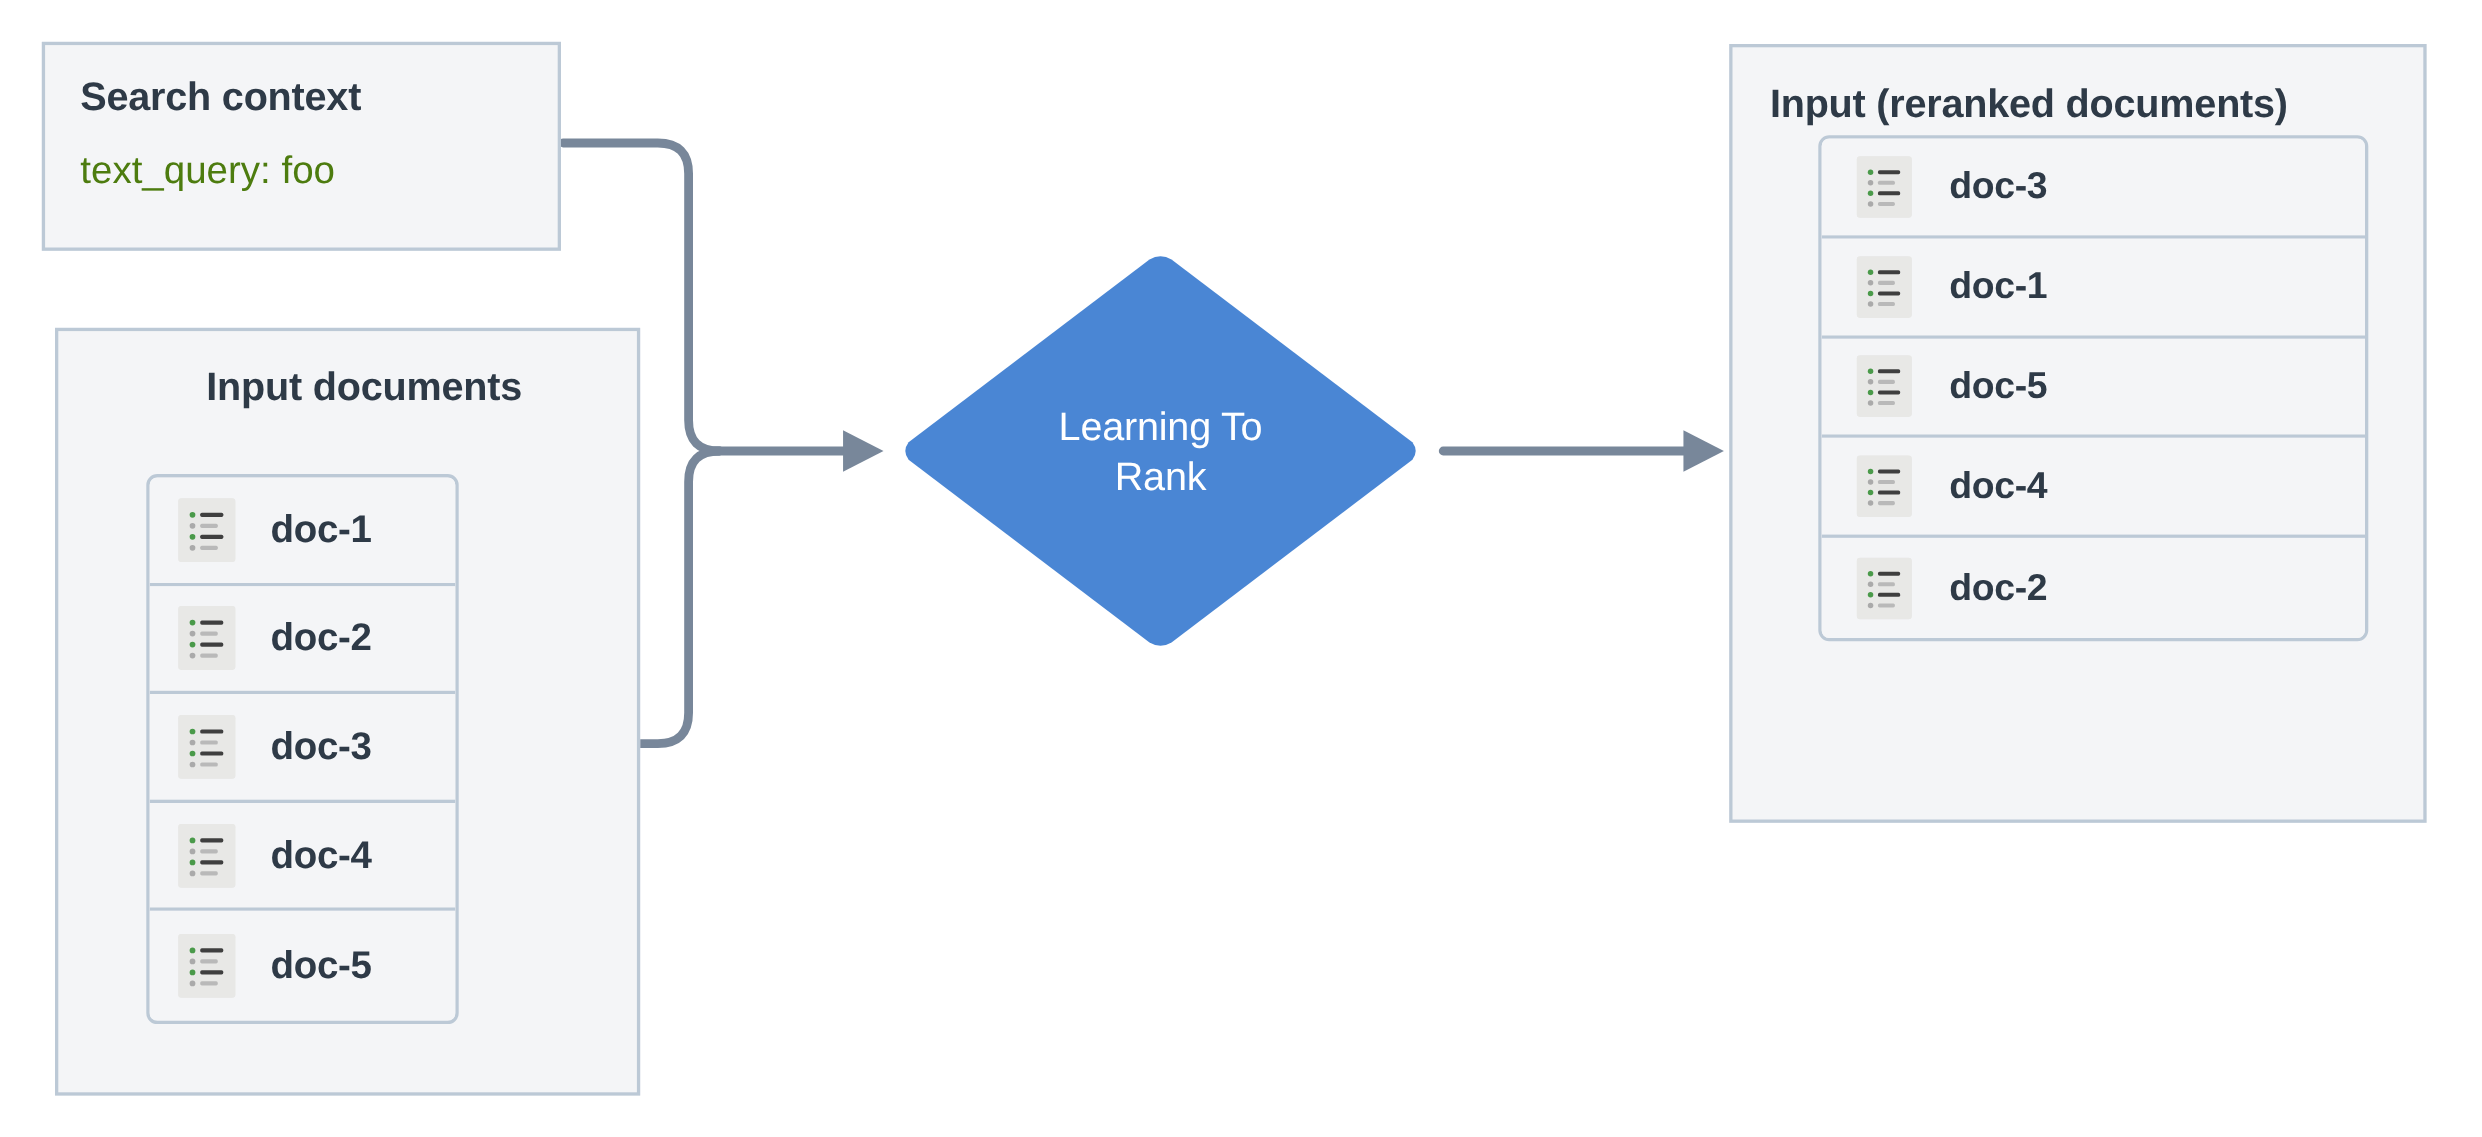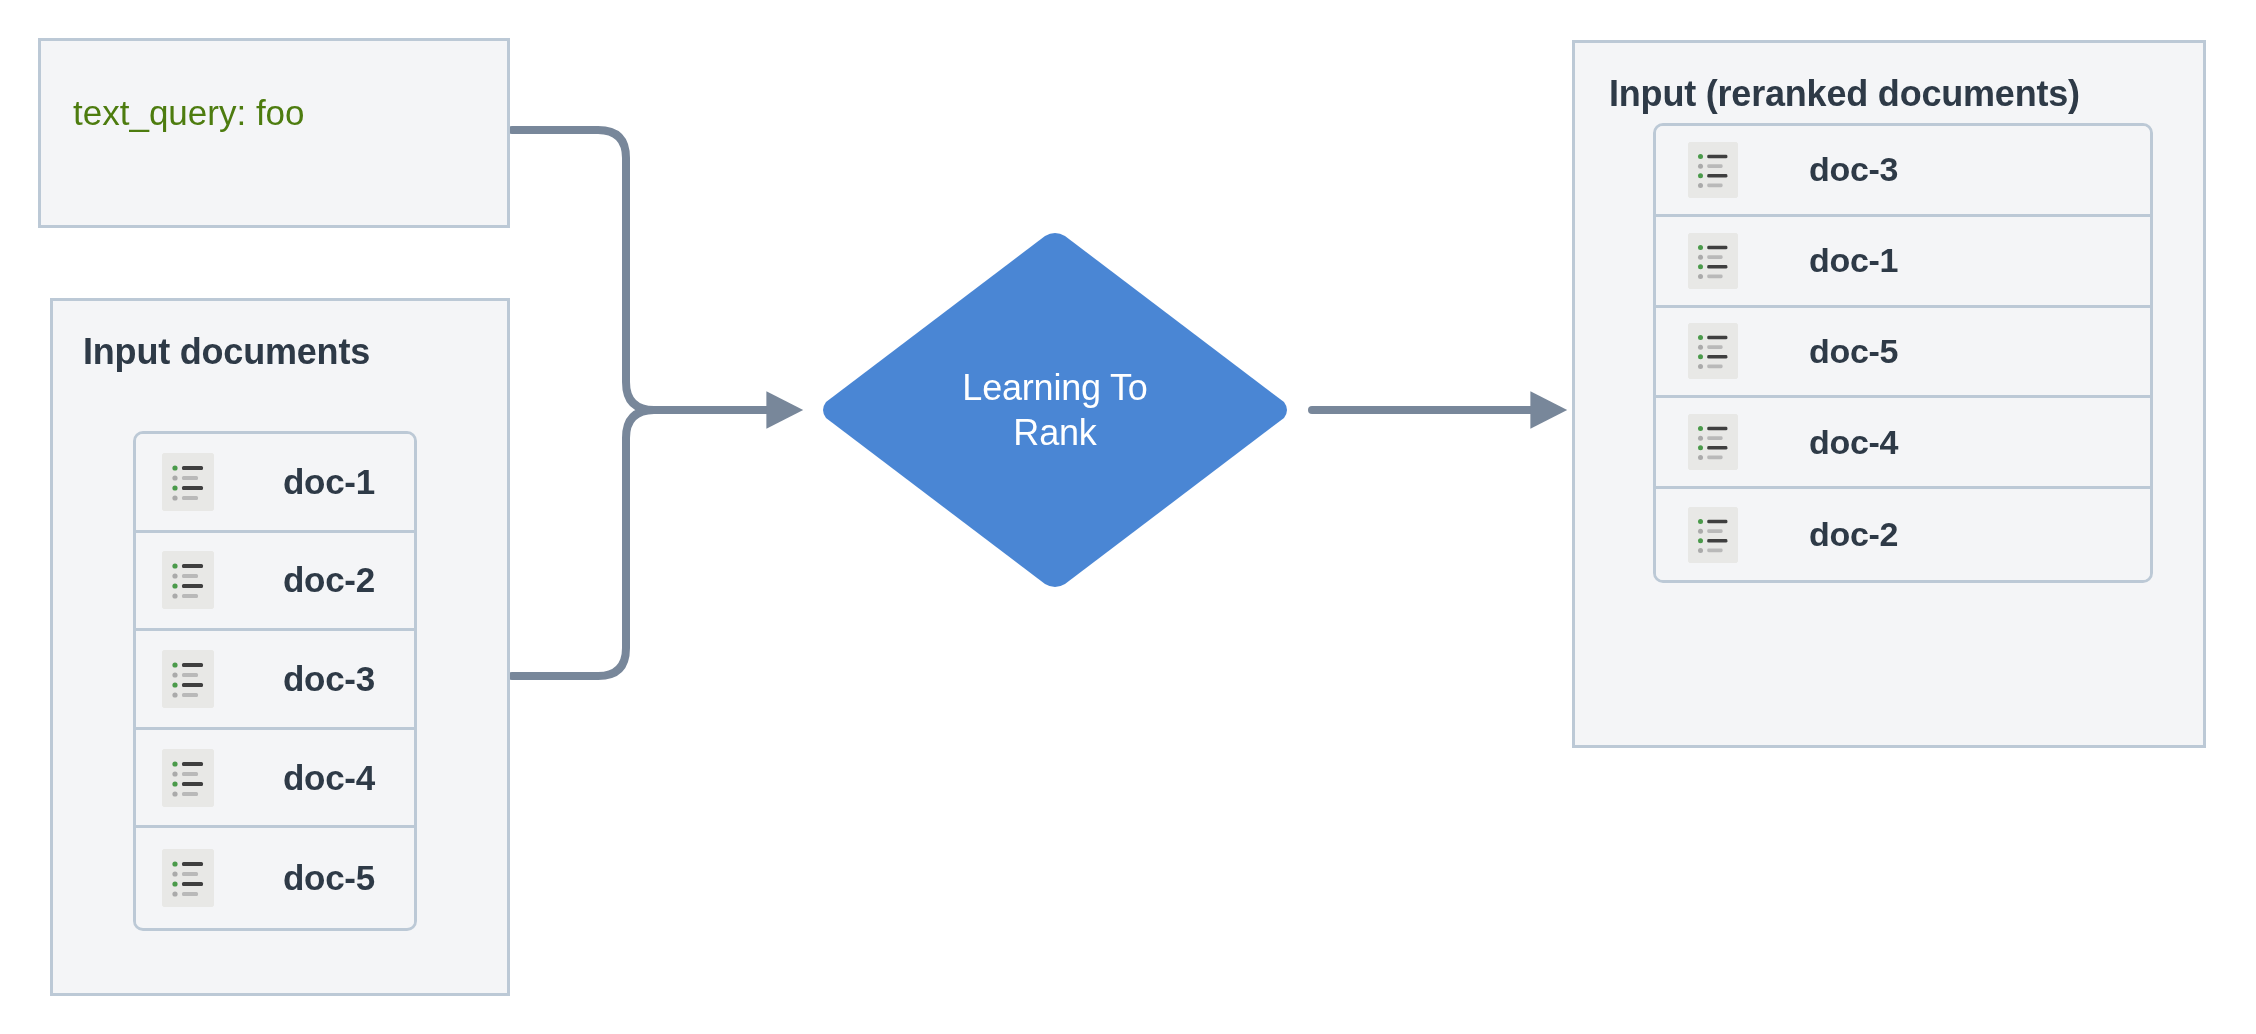--- a/index.html
+++ b/index.html
@@ -49,23 +49,24 @@
     height: 190px;
     padding: 26px 0 0 32px;
   }
   #search-context .panel-title { font-size: 36px; }
   #search-context .panel-subtitle { font-size: 35px; margin-top: 26px; }
 
   
   #input-documents {
     left: 50px;
     top: 298px;
-    width: 460px;
+    width: 532px;
     height: 698px;
     padding: 30px 0 0 30px;
+    text-align: center;
   }
   #input-documents .panel-title { font-size: 36px; }
 
   
   #output-panel {
     left: 1572px;
     top: 40px;
     width: 634px;
     height: 708px;
     padding: 30px 0 0 34px;
@@ -93,21 +94,20 @@
     width: 500px;
     height: 460px;
   }
 
   .doc-row {
     display: flex;
     align-items: center;
     box-sizing: border-box;
     border-bottom: 3px solid #bcc9d6;
     background: #f4f5f7;
-    gap: 37px;
   }
   .doc-row:last-child { border-bottom: none; }
 
   #input-doc-list .doc-row  { height: 98.6px; padding-left: 26px; }
   #output-doc-list .doc-row { height: 90.8px; padding-left: 32px; }
 
   .doc-label {
     color: #2e3a47;
     font-weight: bold;
     letter-spacing: -0.3px;
@@ -177,20 +177,21 @@
     <path d="M 512 130 L 598 130 Q 626 130 626 158 L 626 382 Q 626 410 654 410" fill="none" stroke="#78879a" stroke-width="8" stroke-linecap="round" stroke-linejoin="round"></path>
 
     <path d="M 512 676 L 598 676 Q 626 676 626 648 L 626 438 Q 626 410 654 410" fill="none" stroke="#78879a" stroke-width="8" stroke-linecap="round" stroke-linejoin="round"></path>
 
     <path d="M 640 410 L 776 410" fill="none" stroke="#78879a" stroke-width="8" stroke-linecap="butt" marker-end="url(#arrowhead)"></path>
 
     <path d="M 1312 410 L 1540 410" fill="none" stroke="#78879a" stroke-width="8" stroke-linecap="round" marker-end="url(#arrowhead)"></path>
   </svg>
 
   <div class="panel" id="search-context">
+    <div class="panel-title">Search context</div>
     <div class="panel-subtitle">text_query: foo</div>
   </div>
 
   <div class="panel" id="input-documents">
     <div class="panel-title">Input documents</div>
     <div class="doc-list" id="input-doc-list">
         <div class="doc-row">
           <svg viewBox="0 0 52 58" class="doc-icon">
             <rect x="0" y="0" width="52" height="58" rx="2" fill="#e8e8e6"></rect>
             <circle cx="13" cy="15" r="2.6" fill="#4a9a4a"></circle>

